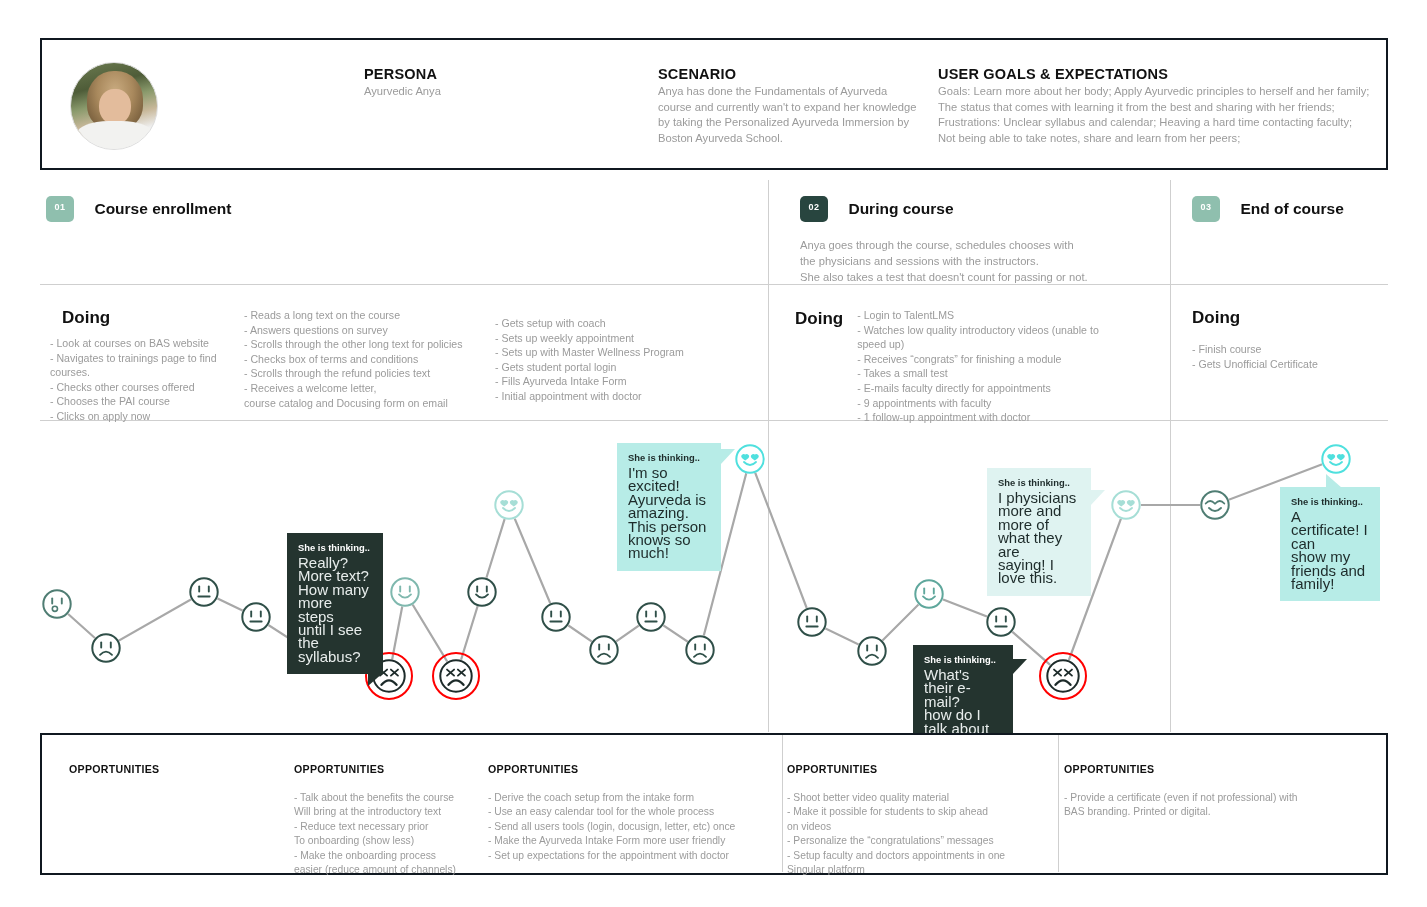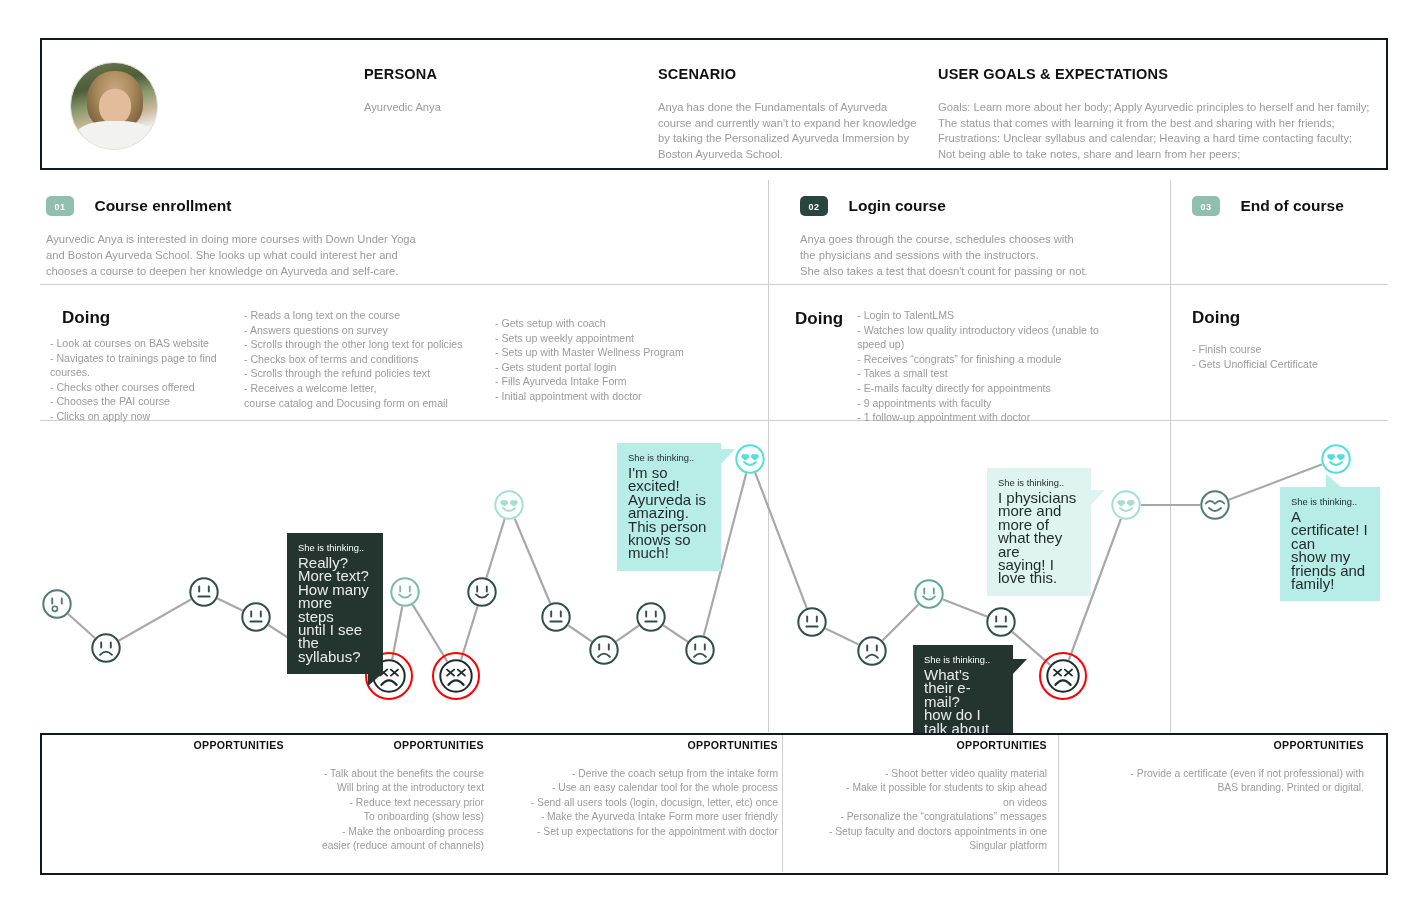--- a/index.html
+++ b/index.html
@@ -31,40 +31,40 @@
   }
   #persona-photo .face{
     position:absolute; left:28px; top:26px; width:32px; height:36px;
     background:#e3bc9c; border-radius:46% 46% 50% 50%;
   }
   #persona-photo .shirt{
     position:absolute; left:6px; bottom:-2px; width:76px; height:30px;
     background:#f2f2f0; border-radius:42% 42% 0 0;
   }
   .pcol{ position:absolute; top:26px; }
-  .pcol h3{ font-size:14.5px; font-weight:bold; letter-spacing:.2px; color:#111; margin-bottom:18px;}
+  .pcol h3{ font-size:14.5px; font-weight:bold; letter-spacing:.2px; color:#111; margin-bottom:2px;}
   .pcol p{ font-size:11.2px; line-height:15.5px; color:#9b9b9b; }
   #col-persona{ left:322px; width:230px; }
   #col-scenario{ left:616px; width:262px; }
   #col-goals{ left:896px; width:470px; }
 
   
   #stages{
     position:absolute; left:40px; top:180px; width:1348px; height:552px;
   }
   .vline{ position:absolute; top:0; width:1px; height:552px; background:#cfcfcf; }
   #vline-1{ left:728px; }
   #vline-2{ left:1130px; }
   .hline{ position:absolute; left:0; width:1348px; height:1px; background:#cfcfcf; }
   #hline-1{ top:104px; }
   #hline-2{ top:240px; }
 
   .stage-head{ position:absolute; }
   .badge{
-    display:inline-block; width:28px; height:20px; border-radius:5px;
+    display:inline-block; width:28px; height:26px; border-radius:5px;
     color:#fff; font-size:9px; font-weight:bold; text-align:center; line-height:22px;
     letter-spacing:.4px; vertical-align:middle;
   }
   .badge.light{ background:#8fbfae; }
   .badge.dark{ background:#28453f; }
   .stage-title{
     display:inline-block; margin-left:16px; font-size:15.5px; font-weight:bold;
     vertical-align:middle; color:#111;
   }
   .stage-desc{ margin-top:16px; font-size:11.2px; line-height:15.8px; color:#9b9b9b; }
@@ -95,34 +95,34 @@
     display:flex; align-items:center; justify-content:center;
   }
   .face svg{ display:block; }
 
   .ring-red{
     position:absolute; border-radius:50%; border:2.6px solid #ff0000; background:transparent;
   }
 
   
   .bubble{ position:absolute; padding:9px 11px 11px 11px; }
-  .bubble .title{ font-size:9.4px; font-weight:normal; margin-bottom:3px; }
+  .bubble .title{ font-size:9.4px; font-weight:bold; margin-bottom:3px; }
   .bubble .body{ font-size:15px; line-height:13.4px; }
   .bubble.dark{ background:#24342f; color:#e8edec; }
   .bubble.dark .title{ color:#ffffff; }
   .bubble.mint{ background:#b7ece7; color:#1d2b2a; }
   .bubble.mint.pale{ background:#dff3f1; }
   .bubble .tail{ position:absolute; width:0; height:0; }
 
   
   #opps-band{
     position:absolute; left:40px; top:733px; width:1348px; height:142px;
     border:2.5px solid #101820; background:#fff;
   }
-  .opp-col{ position:absolute; top:4px;text-align:right; }
+  .opp-col{ position:absolute; top:28px; }
   .opp-col h4{ font-size:10.6px; font-weight:bold; letter-spacing:.3px; color:#111; margin-bottom:16px; }
   .opp-col p{ font-size:10.3px; line-height:14.4px; color:#9b9b9b; }
   #opp-1{ left:27px; width:215px; }
   #opp-2{ left:252px; width:190px; }
   #opp-3{ left:446px; width:290px; }
   #opp-4{ left:745px; width:260px; }
   #opp-5{ left:1022px; width:300px; }
   .opp-sep{ position:absolute; top:0; width:1px; height:137px; background:#cfcfcf; }
 </style>
 </head>
@@ -156,28 +156,25 @@
 
 <div id="stages">
   <div class="vline" id="vline-1"></div>
   <div class="vline" id="vline-2"></div>
   <div class="hline" id="hline-1"></div>
   <div class="hline" id="hline-2"></div>
 
   <div class="stage-head" id="stage-1">
     <span class="badge light">01</span>
     <span class="stage-title">Course enrollment</span>
-    <div class="stage-desc" style="white-space:pre-line">Ayurvedic Anya is interested in doing more courses with Down Under Yoga
-and Boston Ayurveda School. She looks up what could interest her and
-chooses a course to deepen her knowledge on Ayurveda and self-care.</div>
   </div>
 
   <div class="stage-head" id="stage-2">
     <span class="badge dark">02</span>
-    <span class="stage-title">Login course</span>
+    <span class="stage-title">During course</span>
     <div class="stage-desc" style="white-space:pre-line">Anya goes through the course, schedules chooses with
 the physicians and sessions with the instructors.
 She also takes a test that doesn't count for passing or not.</div>
   </div>
 
   <div class="stage-head" id="stage-3">
     <span class="badge light">03</span>
     <span class="stage-title">End of course</span>
   </div>
 

